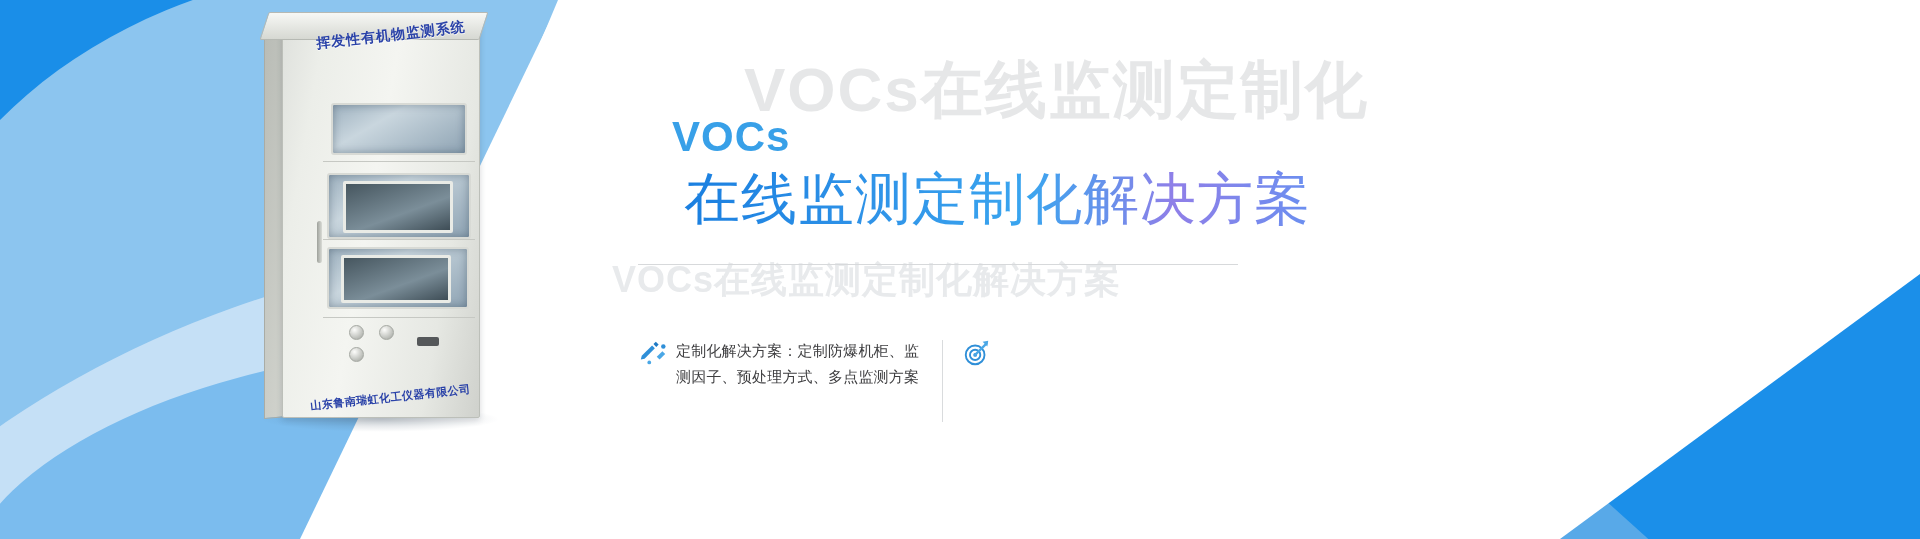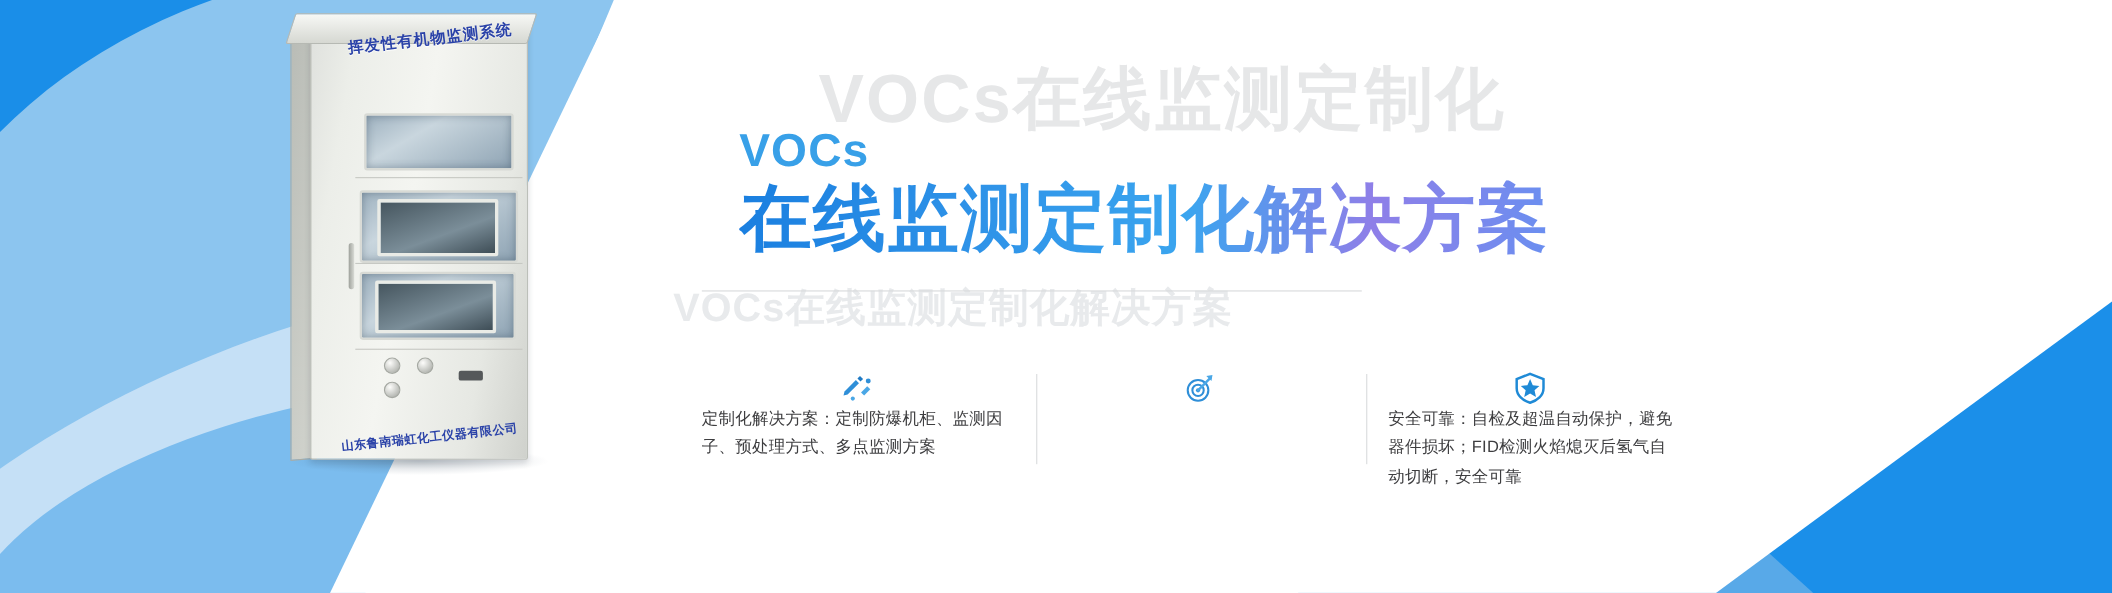--- a/index.html
+++ b/index.html
@@ -179,23 +179,23 @@
 
   
   .headline{position:absolute;left:672px;top:116px;}
   .headline .eyebrow{
     font-size:42px;font-weight:800;letter-spacing:1px;
     color:#38a0e8;
     line-height:1;
     margin:0 0 6px 0;
   }
   .headline .main{
-    font-size:66px;font-weight:700;letter-spacing:1px;
+    font-size:56px;font-weight:400;letter-spacing:1px;
     line-height:1.05;
-    margin:0;
+    margin:12px;
     background:linear-gradient(92deg,#1a7fe0 0%,#2f93e8 30%,#3aa5ef 55%,#8f7fe8 78%,#6a8ff0 100%);
     -webkit-background-clip:text;background-clip:text;
     color:transparent;
     -webkit-text-fill-color:transparent;
     white-space:nowrap;
   }
 
   
   .divider{
     position:absolute;left:638px;top:264px;width:600px;height:1px;
@@ -203,26 +203,25 @@
   }
 
   
   .features{
     position:absolute;left:638px;top:338px;
     display:flex;
     align-items:flex-start;
   }
   .feature{
     display:flex;
-    align-items:center;
+    align-items:flex-start;
     width:300px;
     padding-right:10px;
     box-sizing:border-box;
     position:relative;
-    flex-direction:column;
   }
   .feature + .feature{padding-left:24px;}
   .feature + .feature::before{
     content:"";
     position:absolute;left:4px;top:2px;
     width:1px;height:82px;background:#d9dbdd;
   }
   .feature .ico{
     flex:0 0 auto;
     width:30px;height:30px;
@@ -307,22 +306,15 @@
         <g fill="none" stroke="#2f8fd8" stroke-width="2">
           <circle cx="14" cy="18" r="10"></circle>
           <circle cx="14" cy="18" r="5.5"></circle>
         </g>
         <circle cx="14" cy="18" r="2" fill="#2f8fd8"></circle>
         <path d="M14 18 L26 6" stroke="#4aa7e6" stroke-width="2.4" fill="none" stroke-linecap="round"></path>
         <path d="M22 4 L28 3 L27 9 Z" fill="#4aa7e6"></path>
       </svg>
     </div>
 
-    <div class="feature">
-      <svg class="ico" viewBox="0 0 32 32" aria-hidden="true">
-        <path d="M16 2 L29 7 V16 C29 23 23 28 16 30 C9 28 3 23 3 16 V7 Z" fill="none" stroke="#1f8ad6" stroke-width="2.4"></path>
-        <path d="M16 7 L18.6 13 L25 13.7 L20.3 18 L21.7 24.4 L16 21.1 L10.3 24.4 L11.7 18 L7 13.7 L13.4 13 Z" fill="#1f8ad6"></path>
-      </svg>
-      <div class="txt">安全可靠：自检及超温自动保护，避免器件损坏；FID检测火焰熄灭后氢气自动切断，安全可靠</div>
-    </div>
 
   </div>
 </div>
 
 </body></html>

